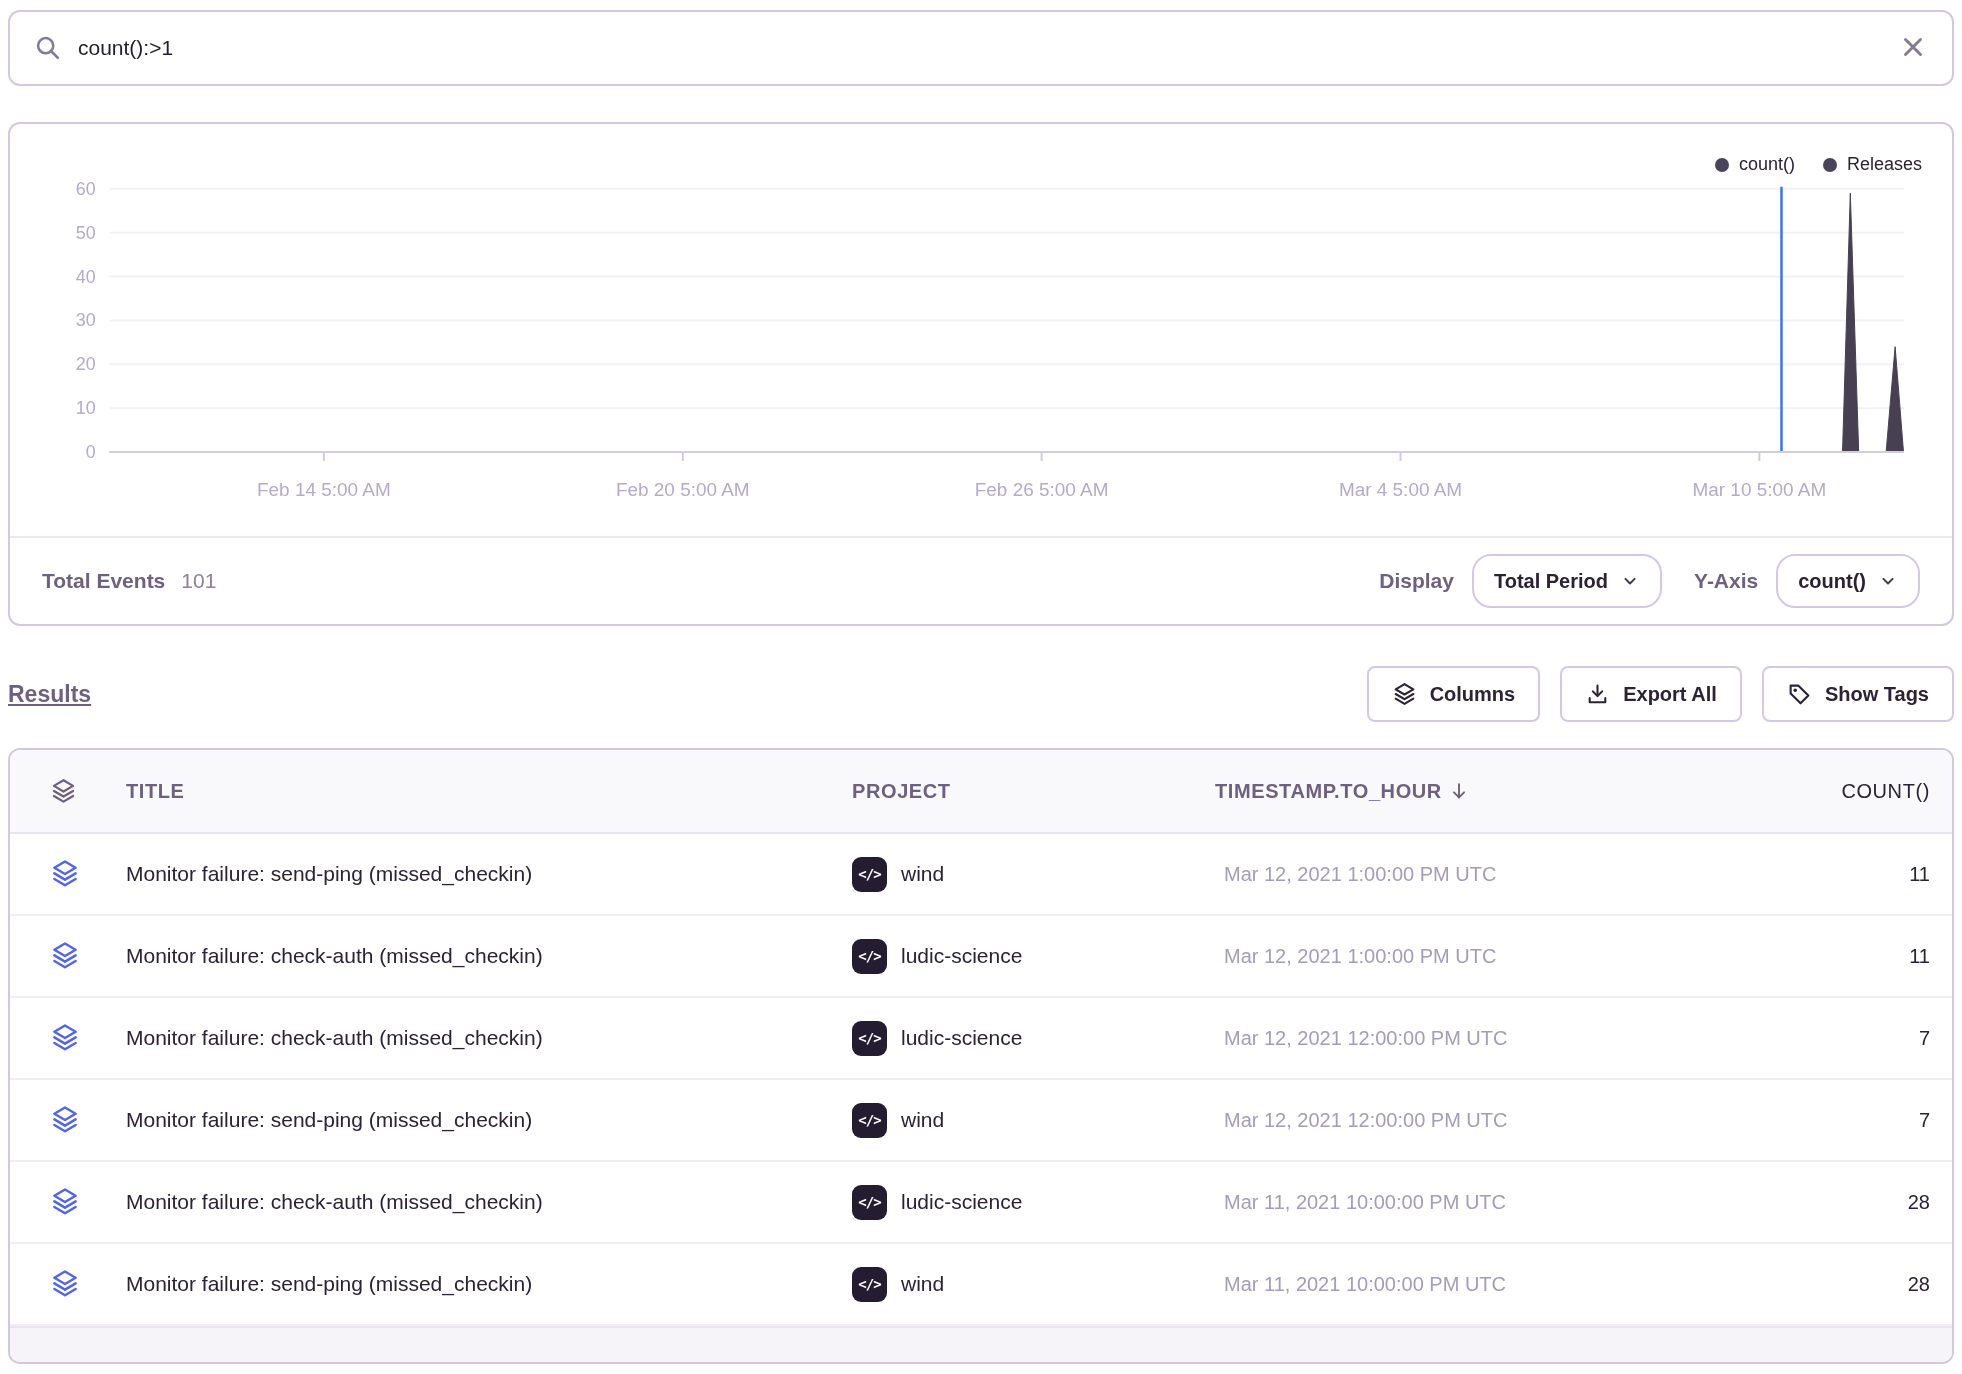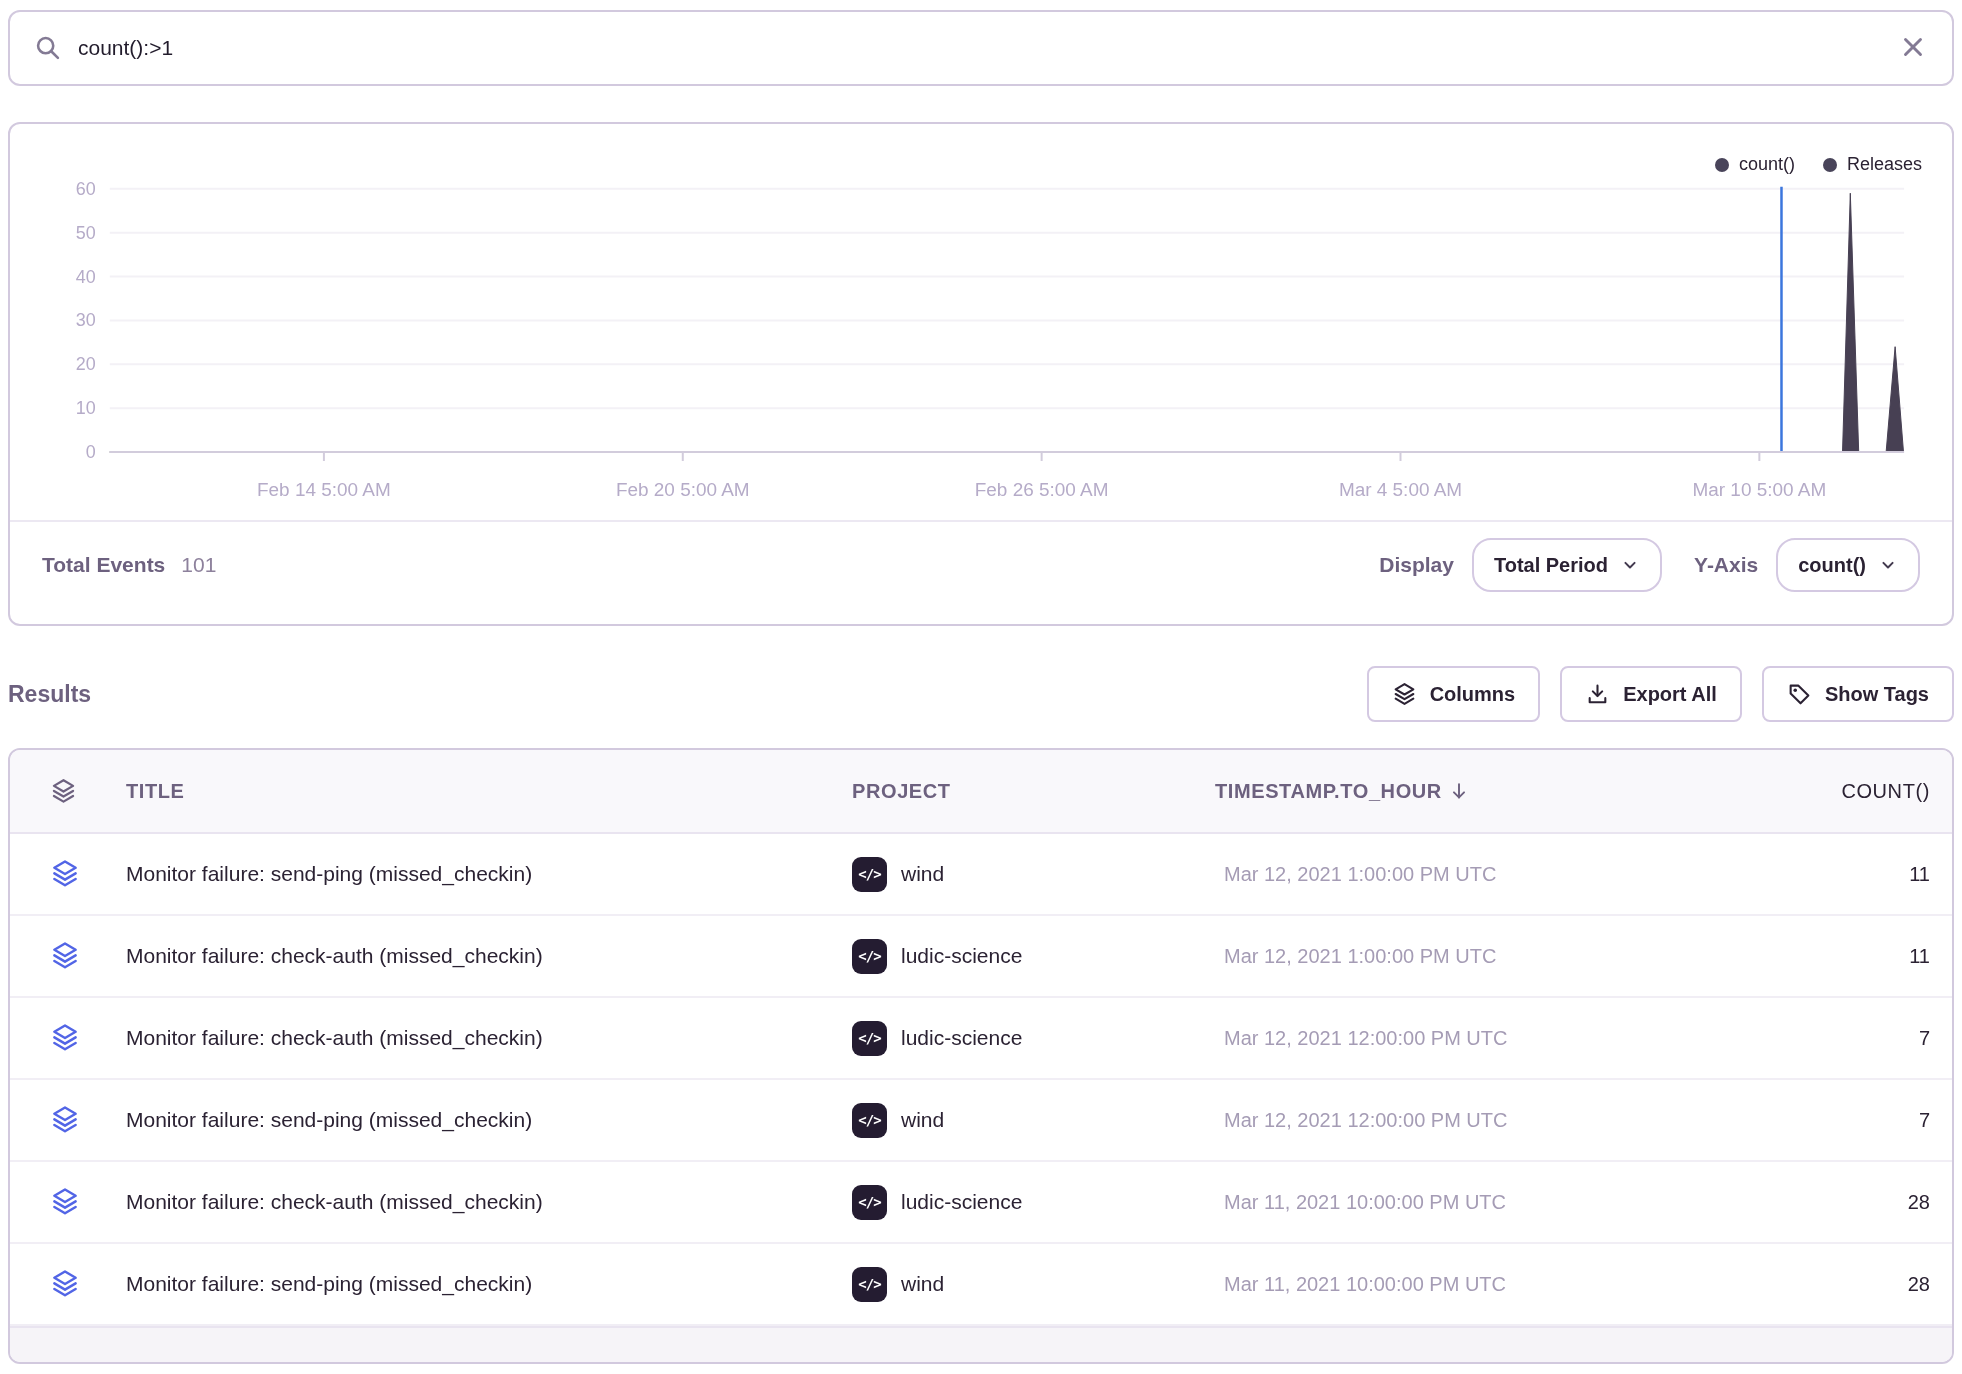--- a/index.html
+++ b/index.html
@@ -19,34 +19,34 @@
   .clear-btn { background:none; border:none; padding:0; cursor:pointer; color:#837a94; display:flex; }
 
   
   .chart-card { margin-top:36px; height:504px; position:relative; }
   .legend { position:absolute; top:30px; right:30px; display:flex; gap:28px; align-items:center; z-index:2; }
   .legend-item { display:flex; align-items:center; gap:10px; cursor:pointer; }
   .legend-dot { width:14px; height:14px; border-radius:50%; }
   .legend-label { font-size:18px; color:#2b2233; }
   .chart-mount { position:absolute; top:0; left:0; right:0; height:416px; }
   .chart-mount svg text { font-family:"Liberation Sans","DejaVu Sans",sans-serif; }
-  .chart-footer { position:absolute; left:0; right:0; bottom:16px; height:88px; border-top:2px solid #ece8f2;
+  .chart-footer { position:absolute; left:0; right:0; bottom:0; height:88px; border-top:2px solid #ece8f2;
     display:flex; align-items:center; justify-content:space-between; padding:0 32px; }
   .tf-left { display:flex; align-items:center; gap:16px; }
   .tf-label { font-size:21px; font-weight:700; color:#6d617f; }
   .tf-value { font-size:21px; color:#8d819c; }
   .tf-right { display:flex; align-items:center; gap:18px; }
   .dropdown-btn { height:54px; display:flex; align-items:center; gap:12px; padding:15px 20px;
     background:#fff; border:2px solid #d4c9e2; border-radius:19px; font-size:20px; font-weight:700;
     color:#2b2233; cursor:pointer; font-family:inherit; }
   .chev { color:#433a4f; display:flex; }
 
   
   .results-bar { margin:40px 8px 26px; display:flex; align-items:center; justify-content:space-between; }
-  .results-title { font-size:23px; font-weight:700; color:#6d617f; }
+  .results-title { font-size:23px; font-weight:700; color:#6d617f;text-decoration:underline; }
   .btn-group { display:flex; gap:20px; }
   .tool-btn { height:56px; display:flex; align-items:center; gap:13px; padding:12px 23px;
     background:#fff; border:2px solid #d4c9e2; border-radius:8px; font-size:20px; font-weight:700;
     color:#2b2233; cursor:pointer; font-family:inherit; }
   .tool-btn .ticon { display:flex; color:#2b2233; }
 
   
   .table-card { height:616px; overflow:hidden; display:flex; flex-direction:column; }
   .t-row { display:grid; grid-template-columns:88px 754px 363px 485px 1fr; align-items:center; }
   .t-head { height:84px; background:#f9f8fb; border-bottom:2px solid #e9e4f0; }

